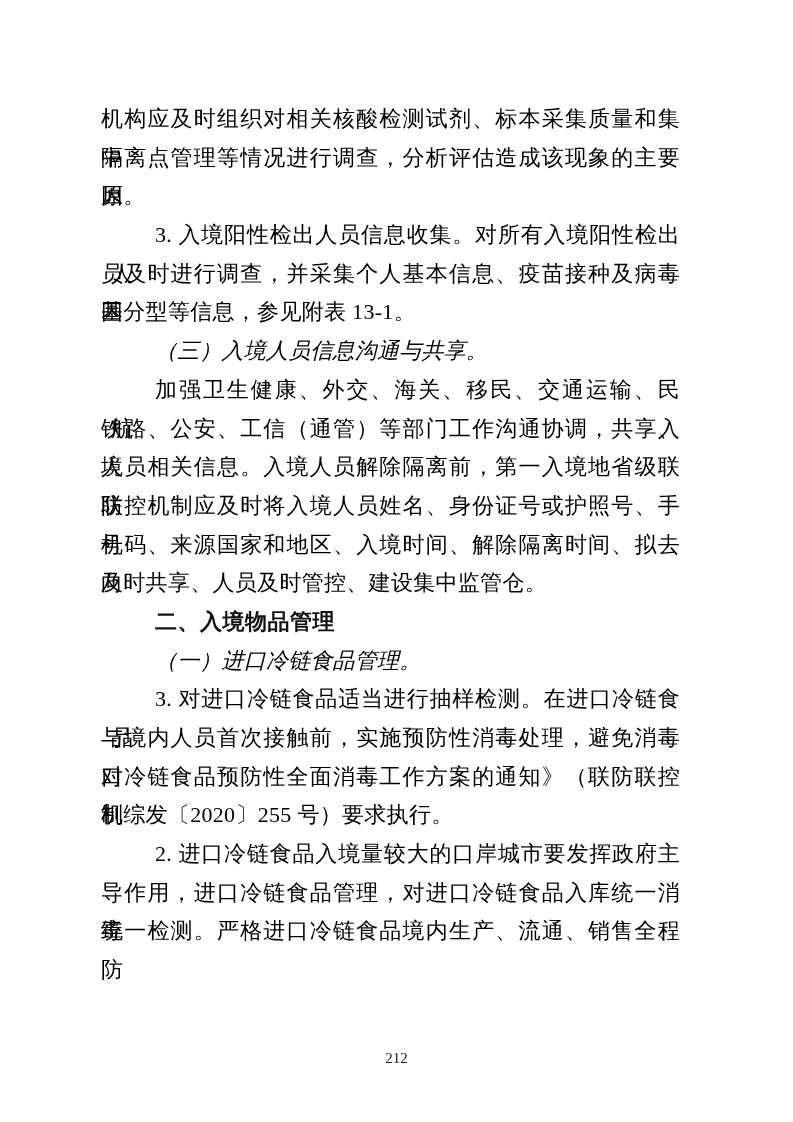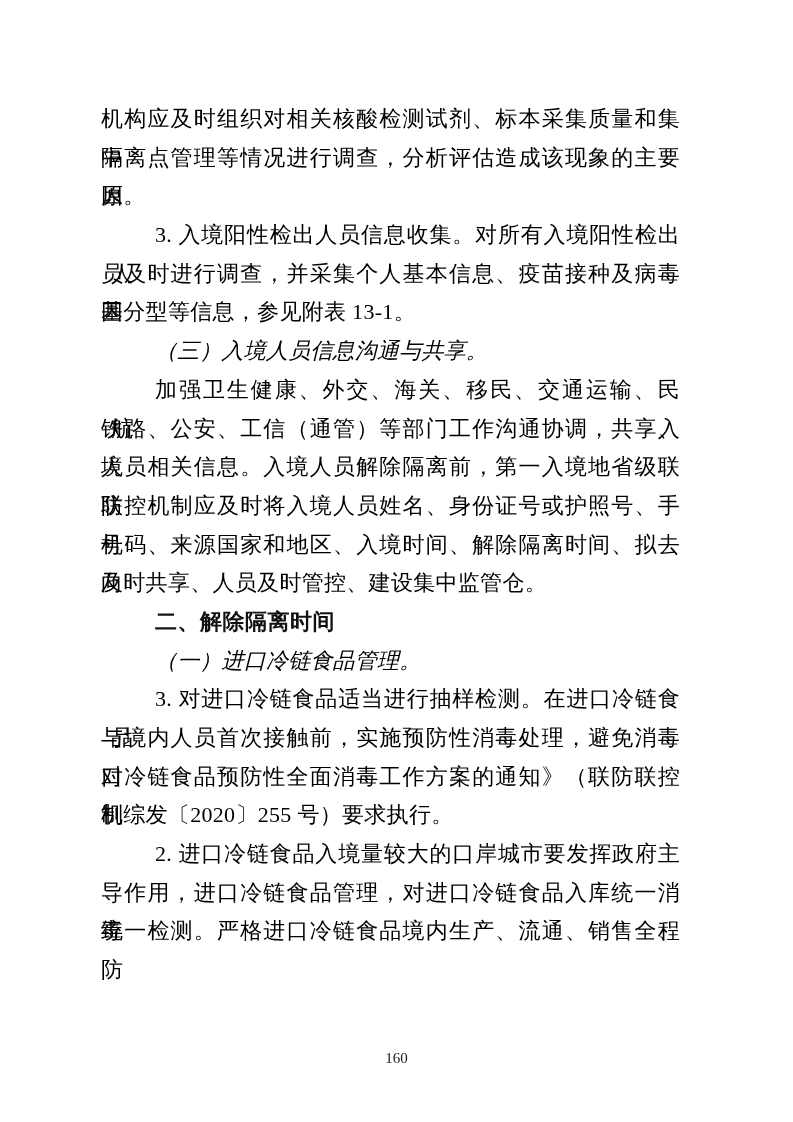--- a/index.html
+++ b/index.html
@@ -84,25 +84,25 @@
     <div class="line j ind">3. 入境阳性检出人员信息收集。对所有入境阳性检出人</div>
     <div class="line j">员及时进行调查，并采集个人基本信息、疫苗接种及病毒基</div>
     <div class="line">因分型等信息，参见附表 13-1。</div>
     <div class="line ind h3">（三）入境人员信息沟通与共享。</div>
     <div class="line j ind">加强卫生健康、外交、海关、移民、交通运输、民航、</div>
     <div class="line j">铁路、公安、工信（通管）等部门工作沟通协调，共享入境</div>
     <div class="line j">人员相关信息。入境人员解除隔离前，第一入境地省级联防</div>
     <div class="line j">联控机制应及时将入境人员姓名、身份证号或护照号、手机</div>
     <div class="line j">号码、来源国家和地区、入境时间、解除隔离时间、拟去向</div>
     <div class="line">及时共享、人员及时管控、建设集中监管仓。</div>
-    <div class="line ind h1">二、解除隔离时间</div>
+    <div class="line ind h1">二、入境物品管理</div>
     <div class="line ind h3">（一）进口冷链食品管理。</div>
     <div class="line j ind">3. 对进口冷链食品适当进行抽样检测。在进口冷链食品</div>
     <div class="line j">与境内人员首次接触前，实施预防性消毒处理，避免消毒对</div>
     <div class="line j">口冷链食品预防性全面消毒工作方案的通知》（联防联控机</div>
     <div class="line">制综发〔2020〕255 号）要求执行。</div>
     <div class="line j ind">2. 进口冷链食品入境量较大的口岸城市要发挥政府主</div>
     <div class="line j">导作用，进口冷链食品管理，对进口冷链食品入库统一消毒、</div>
     <div class="line j">统一检测。严格进口冷链食品境内生产、流通、销售全程防</div>
   </div>
 
-  <div class="page-number">160</div>
+  <div class="page-number">212</div>
 </div>
 
 </body></html>

